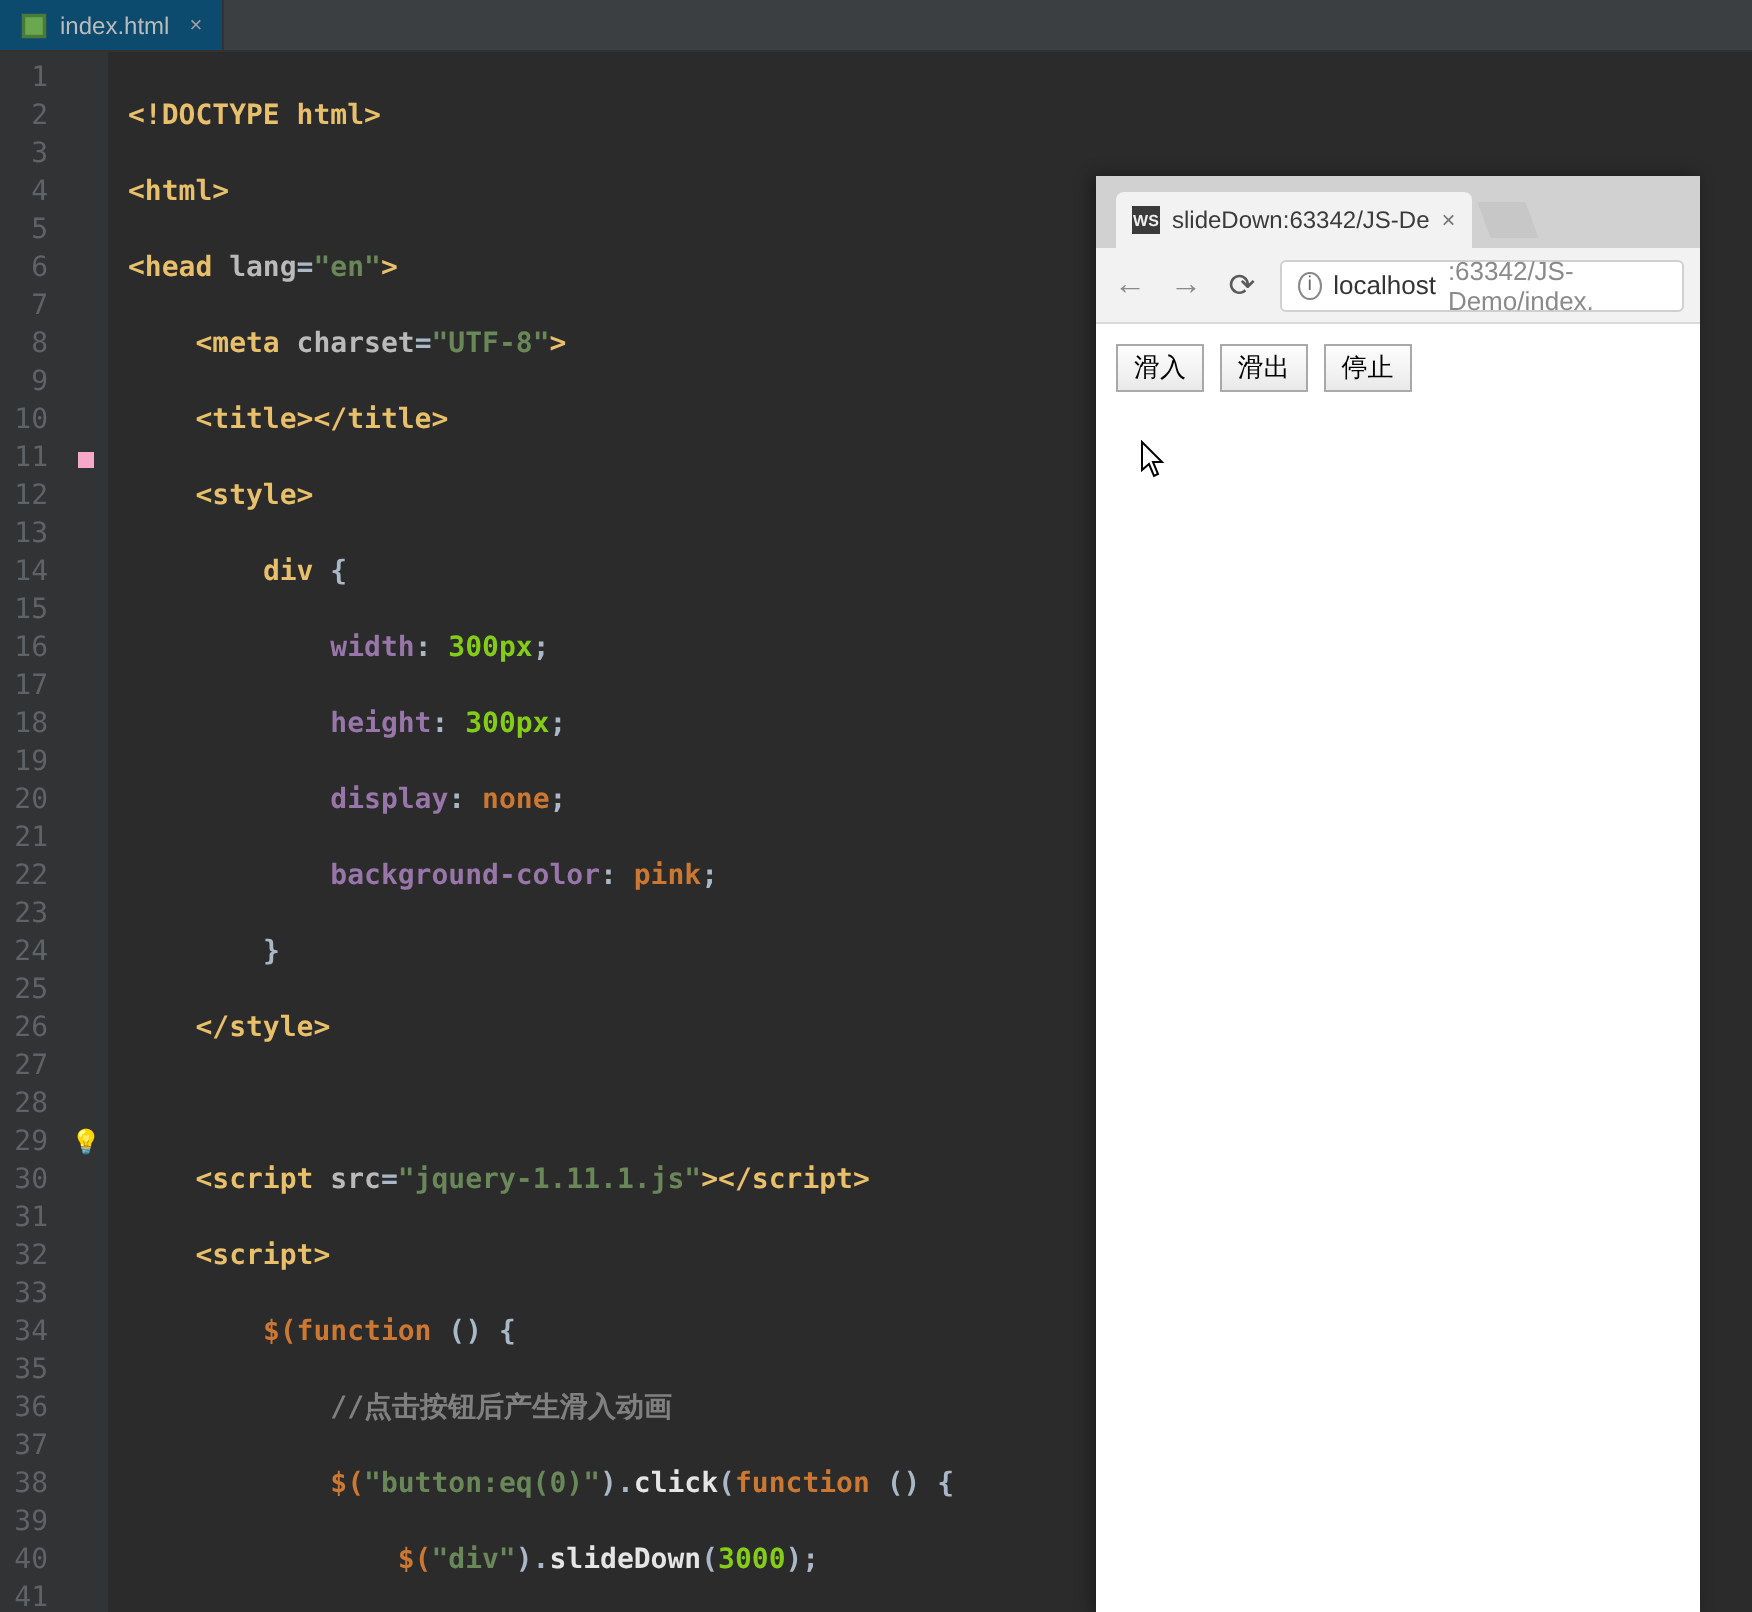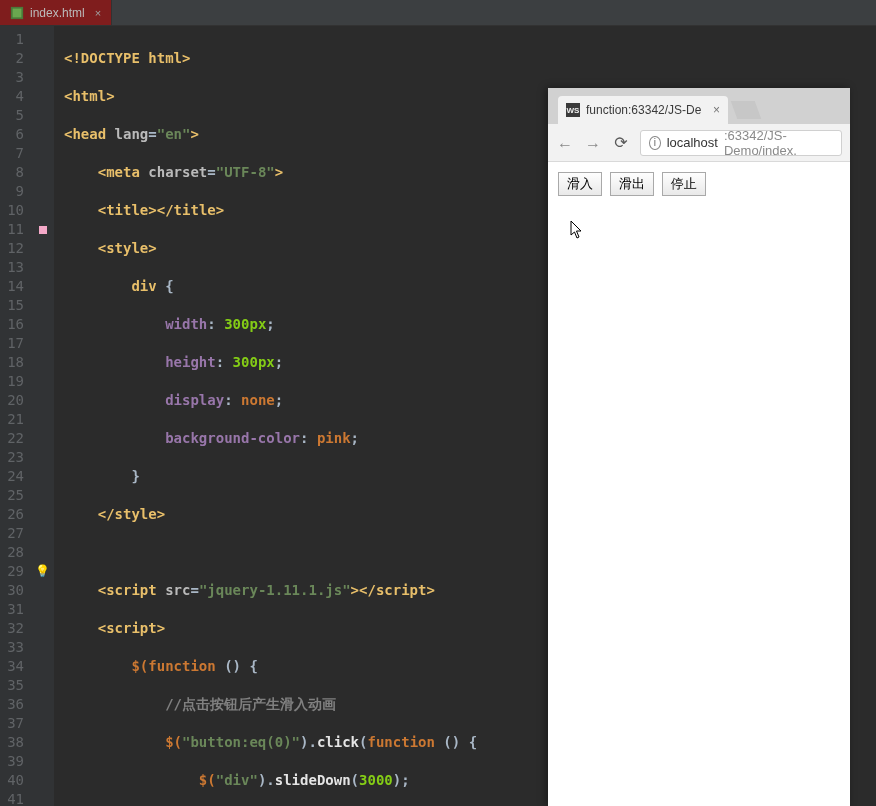--- a/index.html
+++ b/index.html
@@ -16,21 +16,21 @@
   background: #3c3f41;
   border-bottom: 1px solid #323232;
   display: flex;
   align-items: stretch;
 }
 .tab {
   display: flex;
   align-items: center;
   gap: 6px;
   padding: 0 10px;
-  background: #7f1d1d;
+  background: #0c4a6e;
   border-right: 1px solid #323232;
   color: #bbbbbb;
   font-family: "Segoe UI","Helvetica Neue",sans-serif;
   font-size: 12px;
   cursor: pointer;
 }
 .tab .file-icon { width: 14px; height: 14px; }
 .tab .close-x { color: #a0a0a0; font-size: 11px; margin-left: 4px; }
 .editor {
   display: flex;
@@ -321,21 +321,21 @@
 
 
 
   </div>
 </div>
 
 <div class="browser">
   <div class="chrome-tabs">
     <div class="chrome-tab">
       <span class="favicon">WS</span>
-      <span class="tab-title">function:63342/JS-De</span>
+      <span class="tab-title">slideDown:63342/JS-De</span>
       <span class="tabx">×</span>
     </div>
     <div class="chrome-newtab"></div>
   </div>
   <div class="chrome-toolbar">
     <span class="nav-btn">←</span>
     <span class="nav-btn">→</span>
     <span class="reload-btn">⟳</span>
     <div class="omnibox">
       <span class="info-icon">i</span>

